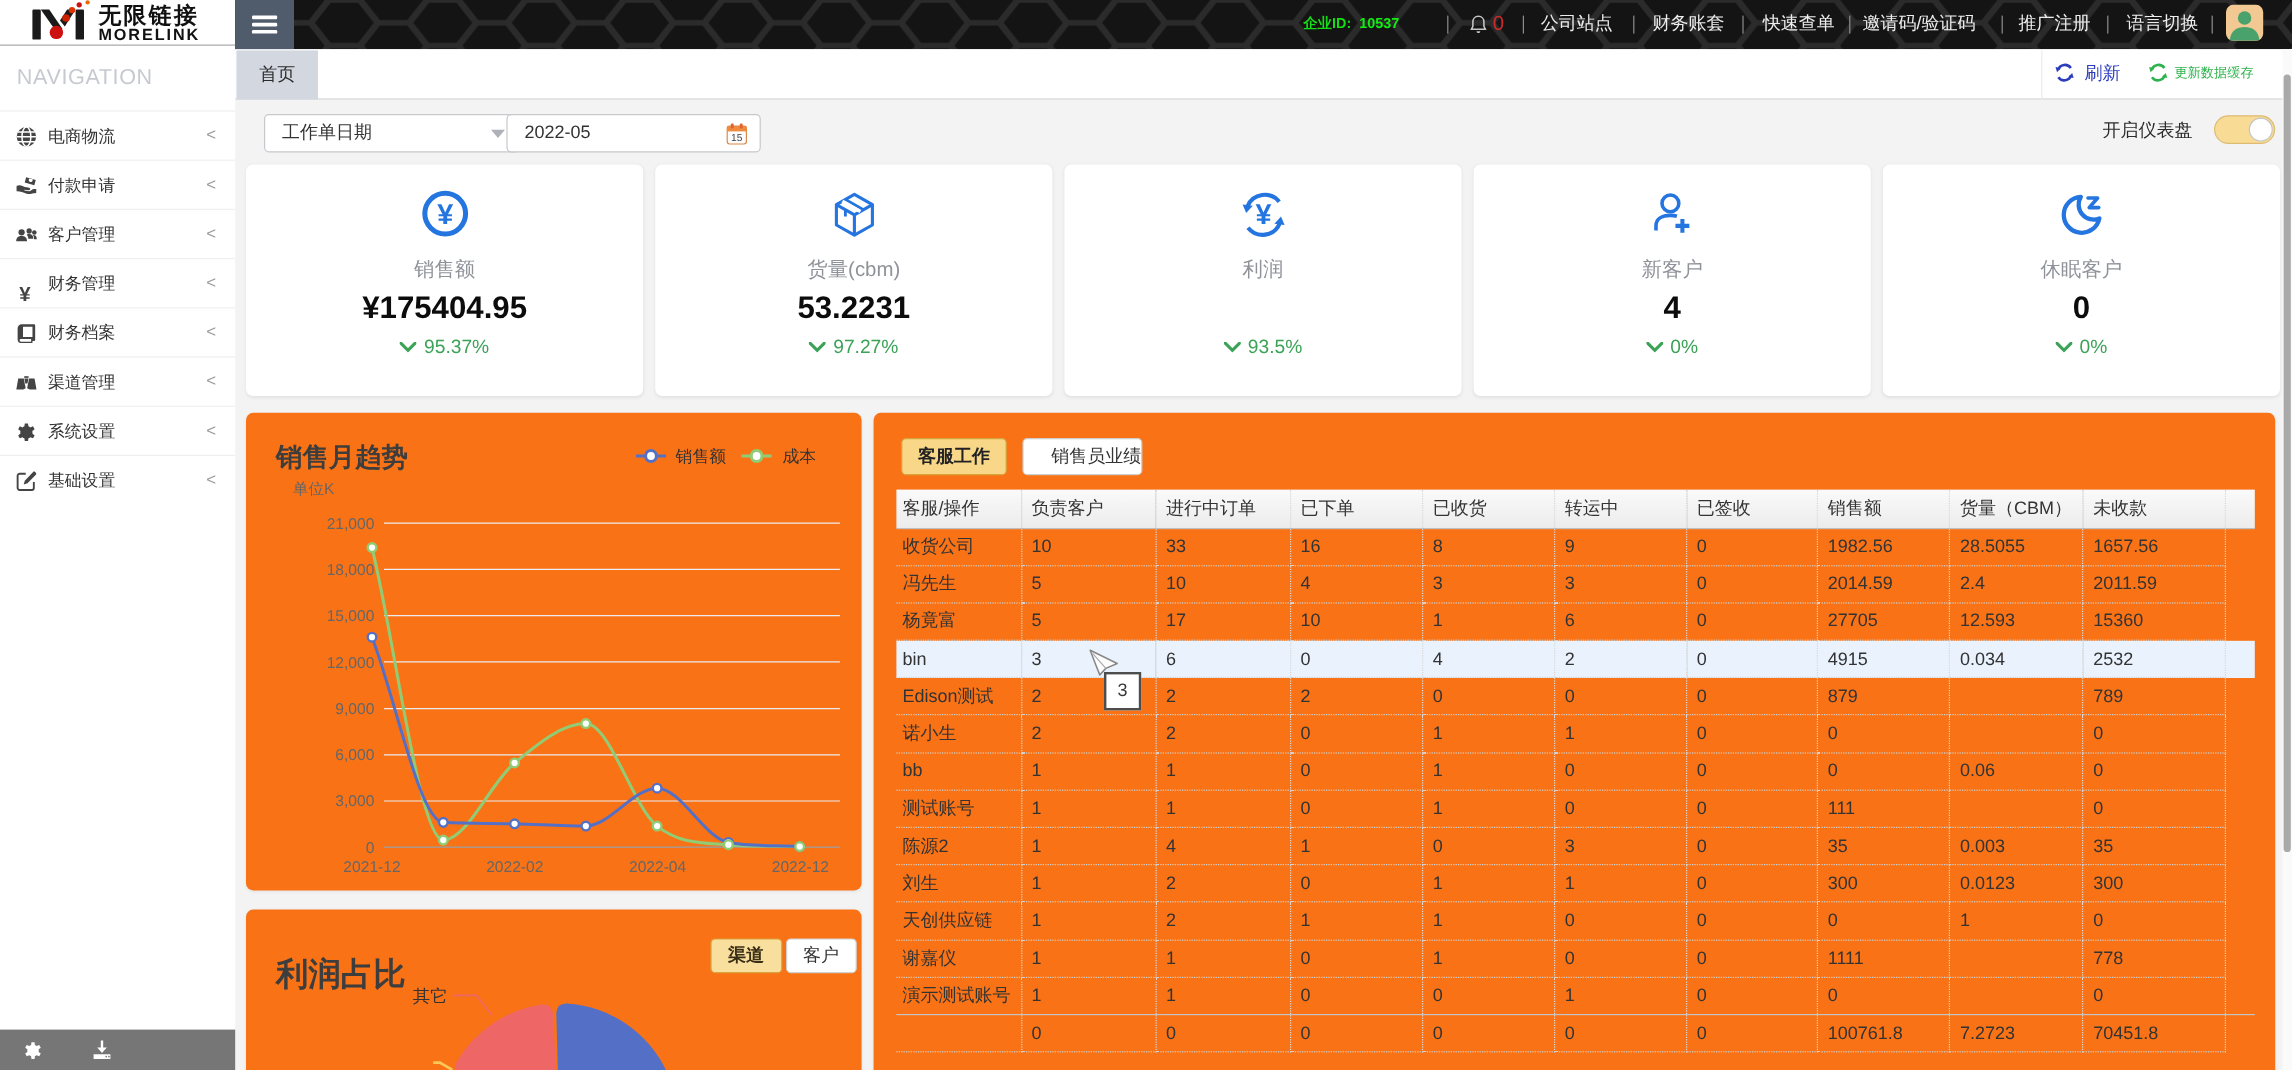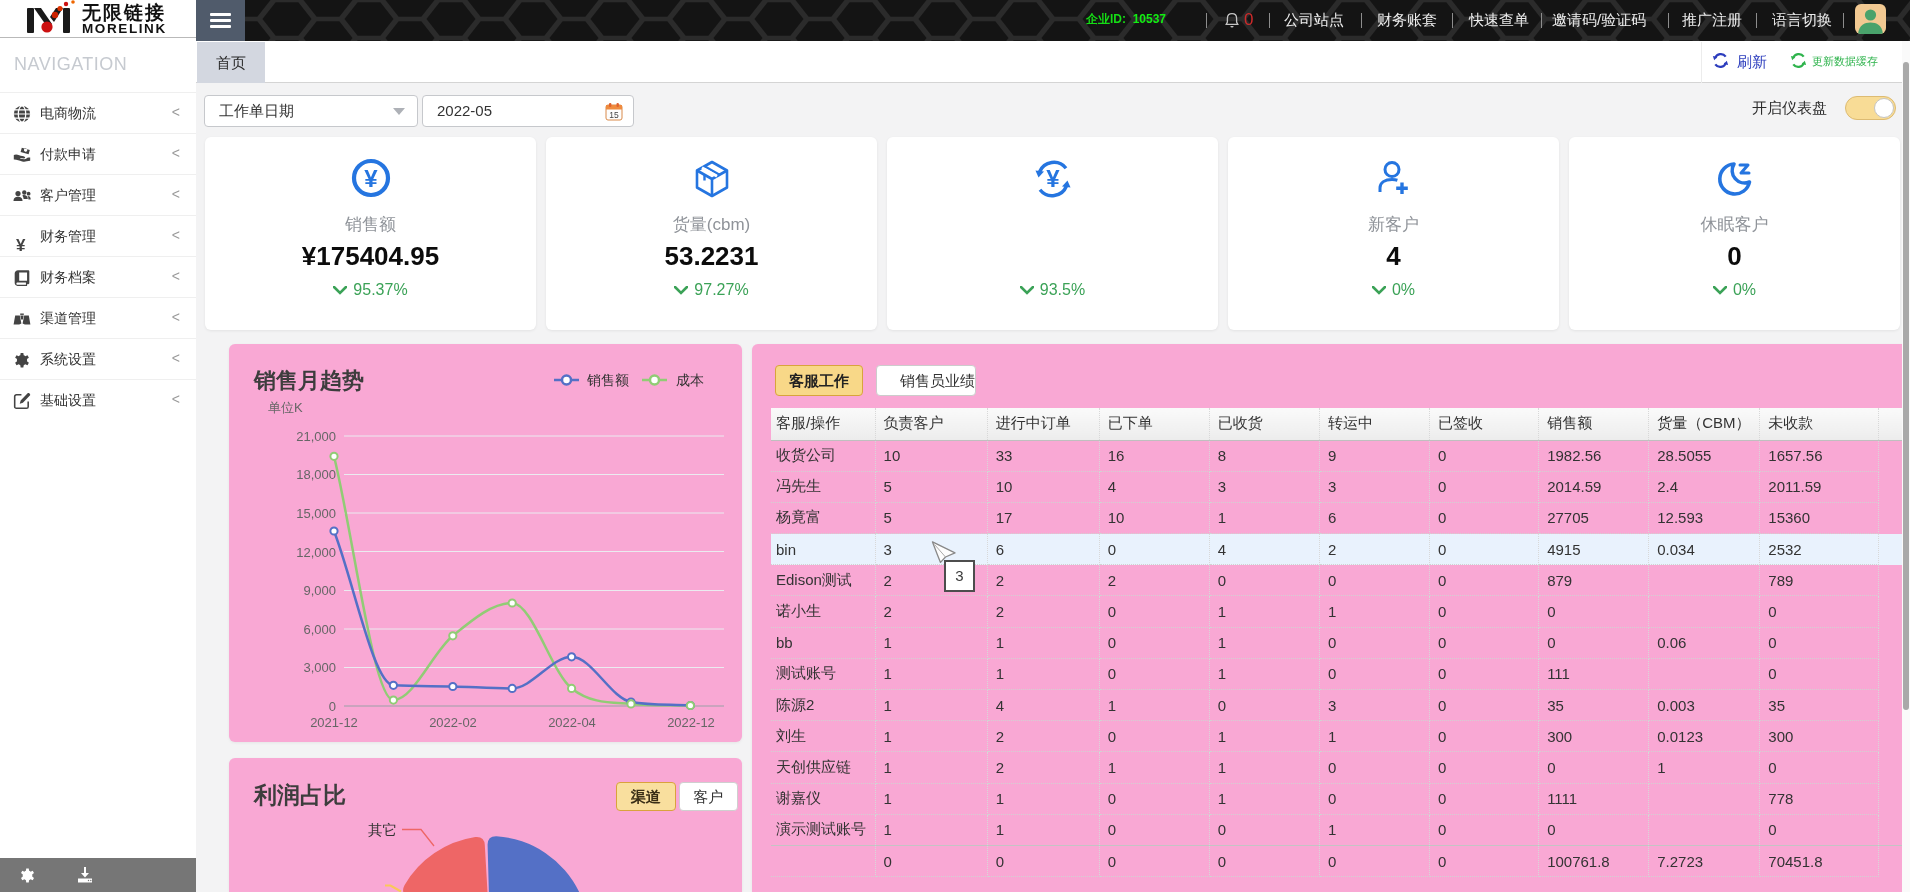--- a/index.html
+++ b/index.html
@@ -26,21 +26,21 @@
   #tab-home { position:absolute; left:1px; top:1px; width:68px; height:41px; background:#d3d7e0; color:#2b2b2b; font-size:15px; text-align:center; line-height:41px; }
   
   .inputbox { position:absolute; top:95px; height:32px; background:#fff; border:1px solid #c6c8cc; border-radius:4px; font-size:15px; color:#333; line-height:30px; }
   
   .card { position:absolute; top:137px; width:331px; height:193px; background:#fff; border-radius:6px; box-shadow:0 1px 3px rgba(0,0,0,.07); }
   .card .icw { position:absolute; left:0; right:0; top:21px; text-align:center; }
   .card .lab { position:absolute; left:0; right:0; top:76px; text-align:center; color:#8f9399; font-size:17px; }
   .card .num { position:absolute; left:0; right:0; top:104px; text-align:center; color:#0c0c0c; font-size:26px; font-weight:bold; }
   .card .chg { position:absolute; left:0; right:0; top:144px; text-align:center; color:#3ba257; font-size:16px; }
   
-  .panel { position:absolute; background:#f9a8d4; border-radius:6px; box-shadow:0 1px 3px rgba(0,0,0,.06);margin-left:24px; }
+  .panel { position:absolute; background:#f97316; border-radius:6px; box-shadow:0 1px 3px rgba(0,0,0,.06); }
   .ptitle { position:absolute; color:#3d3d3d; font-weight:bold; }
   
   #ttable { position:absolute; left:19px; top:64px; width:1132px; border-collapse:collapse; table-layout:fixed; font-size:15px; color:#333; }
   #ttable th { background:linear-gradient(#fafafa,#ececec); font-weight:normal; text-align:left; height:32px; padding:0 0 0 8px; border-bottom:1px solid #bfbfbf; border-right:1px dotted #d8d8d8; }
   #ttable td { height:31.2px; padding:0 0 0 8px; border-bottom:1px dotted #d2d2d2; border-right:1px dotted #d8d8d8; }
   #ttable th:last-child, #ttable td:last-child { border-right:none; }
   #ttable tr.hl td { background:#e9f2fd; }
   #ttable tr.sum td { border-top:1px solid #c4c4c4; }
   #ttable td.nob { border-bottom:none; }
   #ttable th:first-child, #ttable td:first-child { padding-left:5px; }
@@ -231,21 +231,21 @@
       <g fill="#2eb34c">
         <path d="M0.9,3.9 L5.3,4.9 L2.2,8.2 Z"></path>
         <path d="M16.1,13.1 L11.7,12.1 L14.8,8.8 Z"></path>
       </g>
     </svg>
   <div class="abs" style="left:1616px;top:0;height:42px;line-height:41px;font-size:11px;color:#2eb34c;">更新数据缓存</div>
 </div>
 
 <div id="content" class="abs" style="left:196px;top:83px;width:1706px;height:809px;background:#f3f3f4;"></div>
 
-<div class="inputbox" style="left:204px;width:214px;padding-left:14px;">工作单日期
+<div class="inputbox" style="left:220px;width:214px;padding-left:14px;">工作单日期
   <svg class="abs" style="right:12px;top:12px;" width="12" height="8">
       <path d="M0,0 L12,0 L6,7 Z" fill="#aeb1b7"></path>
     </svg>
 </div>
 <div class="inputbox" style="left:422px;width:212px;padding-left:14px;">2022-05
   <svg class="abs" style="right:8px;top:5px;" width="22" height="22" viewBox="0 0 22 22">
     <rect x="3" y="4" width="16" height="15" rx="2" fill="#fdfdfd" stroke="#d98a4a" stroke-width="1"></rect>
     <rect x="3" y="4" width="16" height="4.5" fill="#ef8b3f"></rect>
     <rect x="6" y="2" width="2.4" height="4" rx="1" fill="#e0622e"></rect>
     <rect x="13.5" y="2" width="2.4" height="4" rx="1" fill="#e0622e"></rect>
@@ -286,20 +286,21 @@
 <div class="card" style="left:887px;">
   <div class="icw"><svg width="42" height="42" viewBox="0 0 42 42">
         <text x="21" y="29" text-anchor="middle" font-size="24" font-weight="bold" fill="#2575e0">¥</text>
         <g fill="none" stroke="#2575e0" stroke-width="3.4">
           <path d="M7.5,14 A15.5,15.5 0 0 1 34,10.2"></path>
           <path d="M34.5,28 A15.5,15.5 0 0 1 8,31.8"></path>
         </g>
         <path d="M3.5,12.5 L12,13.5 L6.5,19.5 Z" fill="#2575e0"></path>
         <path d="M38.5,29.5 L30,28.5 L35.5,22.5 Z" fill="#2575e0"></path>
       </svg></div>
+  <div class="lab">利润</div>
   <div class="chg"><svg width="14" height="9" style="margin-right:6px;">
         <path d="M1,1 L7,7 L13,1" fill="none" stroke="#3ba257" stroke-width="2.6" stroke-linecap="round"></path>
       </svg>93.5%</div>
 </div>
 <div class="card" style="left:1228px;">
   <div class="icw"><svg width="42" height="42" viewBox="0 0 42 42">
         <g fill="none" stroke="#2575e0" stroke-width="3">
           <circle cx="19" cy="11.5" r="7"></circle>
           <path d="M7,34 L7,30 C7,24.5 12,21.5 19,21.5 C21,21.5 22.8,21.7 24.4,22.2"></path>
         </g>
@@ -383,21 +384,21 @@
         <circle cx="223.8" cy="291.8" r="3.6"></circle>
         <circle cx="283.2" cy="259" r="3.6"></circle>
         <circle cx="342.6" cy="344.4" r="3.6"></circle>
         <circle cx="402" cy="359.9" r="3.6"></circle>
         <circle cx="461.4" cy="361.5" r="3.6"></circle>
     </g>
   </svg>
 </div>
 
 <div class="panel" style="left:205px;top:758px;width:513px;height:134px;border-radius:6px 6px 0 0;overflow:hidden;">
-  <div class="ptitle" style="left:25px;top:22px;font-size:23px;">利润占比</div>
+  <div class="ptitle" style="left:25px;top:36px;font-size:27px;">利润占比</div>
   <div class="abs" style="left:387px;top:23.5px;width:59.5px;height:29.5px;background:#f9df9e;border:1px solid #d9a23c;border-radius:4px;font-size:15px;font-weight:bold;color:#3a2e16;text-align:center;line-height:28px;z-index:2;">渠道</div>
   <div class="abs" style="left:449.5px;top:23.5px;width:59.5px;height:29.5px;background:#fff;border:1px solid #cfcfcf;border-radius:4px;font-size:15px;color:#333;text-align:center;line-height:28px;">客户</div>
   <svg class="abs" style="left:0;top:0;" width="513" height="134" viewBox="0 0 513 134">
     <path d="M 261.0,177.0 L 258.6,87.0 Q 258.4,78.0 267.4,78.2 A 99.0,99.0 0 0 1 342.3,233.5 Q 336.8,240.6 329.9,234.9 Z" fill="#5470c6"></path>
     <path d="M 261.0,177.0 L 179.4,139.0 Q 171.3,135.2 175.5,127.2 A 99.0,99.0 0 0 1 246.3,79.1 Q 255.3,78.2 255.8,87.1 Z" fill="#ee6666"></path>
     <path d="M 261.0,177.0 L 168.7,150.5 Q 165.8,149.7 166.7,146.8 A 99.0,99.0 0 0 1 169.7,138.7 Q 170.9,135.9 173.6,137.2 Z" fill="#fac858"></path>
     <path d="M 172,133.5 L 161.5,127.5 L 156,127.5" stroke="#fac858" stroke-width="2.2" fill="none"></path>
     <path d="M 173,71.5 L 192,71.5 L 205,88" stroke="#ee6666" stroke-width="1.3" fill="none"></path>
     <text x="139" y="77" font-size="14.5" fill="#333">其它</text>
   </svg>

